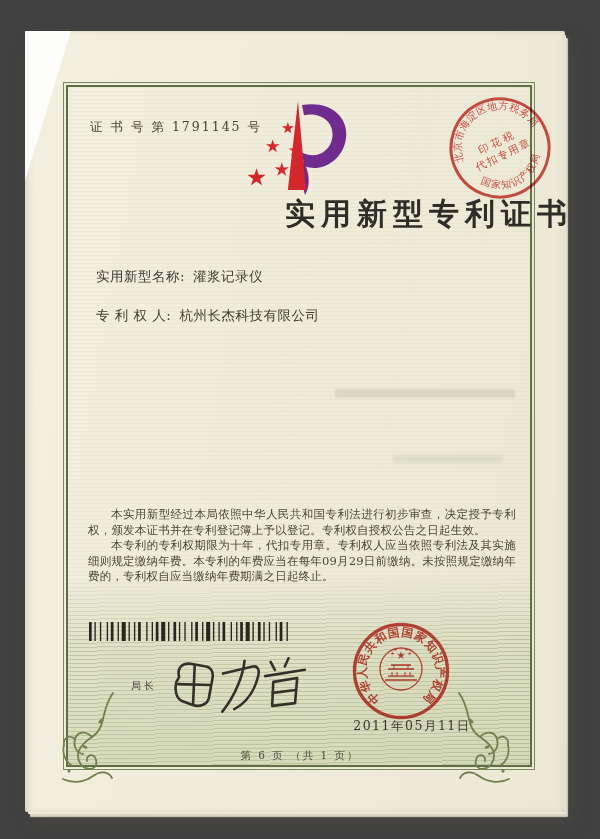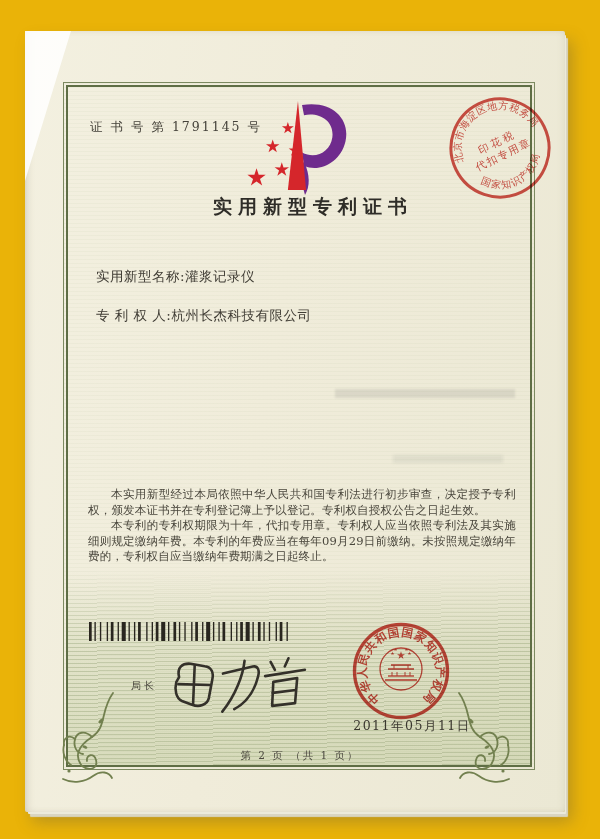--- a/index.html
+++ b/index.html
@@ -2,21 +2,21 @@
 <html><head>
 <meta charset="utf-8">
 <style>
   * { box-sizing: border-box; margin: 0; padding: 0; }
   html,body { width:600px; height:839px; }
   body {
     background:#ffffff;
     font-family:"DejaVu Serif","Liberation Serif",serif;
     position:relative; overflow:hidden;
   }
-  .photo { position:absolute; inset:0; background:#eab308;text-decoration:underline; }
+  .photo { position:absolute; inset:0; background:#404040;text-decoration:underline; }
 
   
   .page {
     position:absolute; left:25px; top:31px; width:540px; height:781px;
     background:linear-gradient(100deg,#f3f0e0 0%,#f0ecda 45%,#ebe8d4 100%);
     border-radius:2px;
     box-shadow:
       2px 3px 0 -1px #eceadb,
       4px 6px 1px -1px #d9d5c2,
       7px 10px 16px rgba(90,85,70,.35),
@@ -51,27 +51,27 @@
   }
 
   
   .cert-no {
     position:absolute; left:65px; top:88px; z-index:3;
     font-size:12.5px; letter-spacing:2px; color:#45423a;
   }
   .logo { position:absolute; left:220px; top:70px; width:112px; height:96px; z-index:3; }
   .title {
     position:absolute; left:28px; top:163px; width:520px; z-index:3;
-    text-align:center; font-size:19px; font-weight:700;
+    text-align:right; font-size:30px; font-weight:700;
     letter-spacing:6px; color:#2f2d28;
   }
   .fields { position:absolute; left:71px; top:237px; z-index:3; }
   .frow { height:39px; font-size:13.5px; color:#403d35; letter-spacing:.5px; white-space:nowrap; }
-  .f-label { }
-  .body-text { position:absolute; left:63px; top:456px; width:428px; z-index:3; }
+  .f-label { margin-right:8px; }
+  .body-text { position:absolute; left:63px; top:476px; width:428px; z-index:3; }
   .body-text p {
     font-size:11.5px; line-height:15.6px; color:#49463c;
     text-indent:2em; text-align:justify; letter-spacing:.2px;
   }
   .barcode { position:absolute; left:64px; top:591px; width:202px; height:19px; z-index:3; }
   .sig-label {
     position:absolute; left:106px; top:648px; z-index:3;
     font-size:10px; letter-spacing:3px; color:#403d35;
   }
   .signature { position:absolute; left:138px; top:618px; width:155px; height:78px; z-index:3; transform:rotate(-2deg); }
@@ -222,21 +222,21 @@
         <path d="M40,44 H60" stroke-width="1.6" fill="none"></path>
         <path d="M43,44 V48 M57,44 V48" stroke-width="1" fill="none"></path>
         <path d="M37,48 H63" stroke-width="1.6" fill="none"></path>
         <path d="M41,51 V55 M46,51 V55 M54,51 V55 M59,51 V55" stroke-width="1" fill="none"></path>
         <path d="M37,55 H63" stroke-width="1.4" fill="none"></path>
         <path d="M34,59 H66" stroke-width="1.6" fill="none"></path>
       </g>
     </svg>
     <div class="seal-date">2011年05月11日</div>
 
-    <div class="footer">第 2 页 （共 1 页）</div>
+    <div class="footer">第 6 页 （共 1 页）</div>
 
     <svg class="stamp" viewBox="0 0 110 110">
       <circle cx="55" cy="55" r="49" fill="none" stroke="#cc3b33" stroke-width="3"></circle>
       <path id="stampTop" d="M16,55 A39,39 0 0 1 94,55" fill="none"></path>
       <path id="stampBot" d="M16,64 A40,40 0 0 0 94,64" fill="none"></path>
       <text class="seal-text" font-size="10" letter-spacing="0.5">
         <textPath href="#stampTop" startOffset="50%" text-anchor="middle">北京市海淀区地方税务局</textPath>
       </text>
       <text class="seal-text" font-size="10" letter-spacing="1">
         <textPath href="#stampBot" startOffset="50%" text-anchor="middle">国家知识产权局</textPath>

